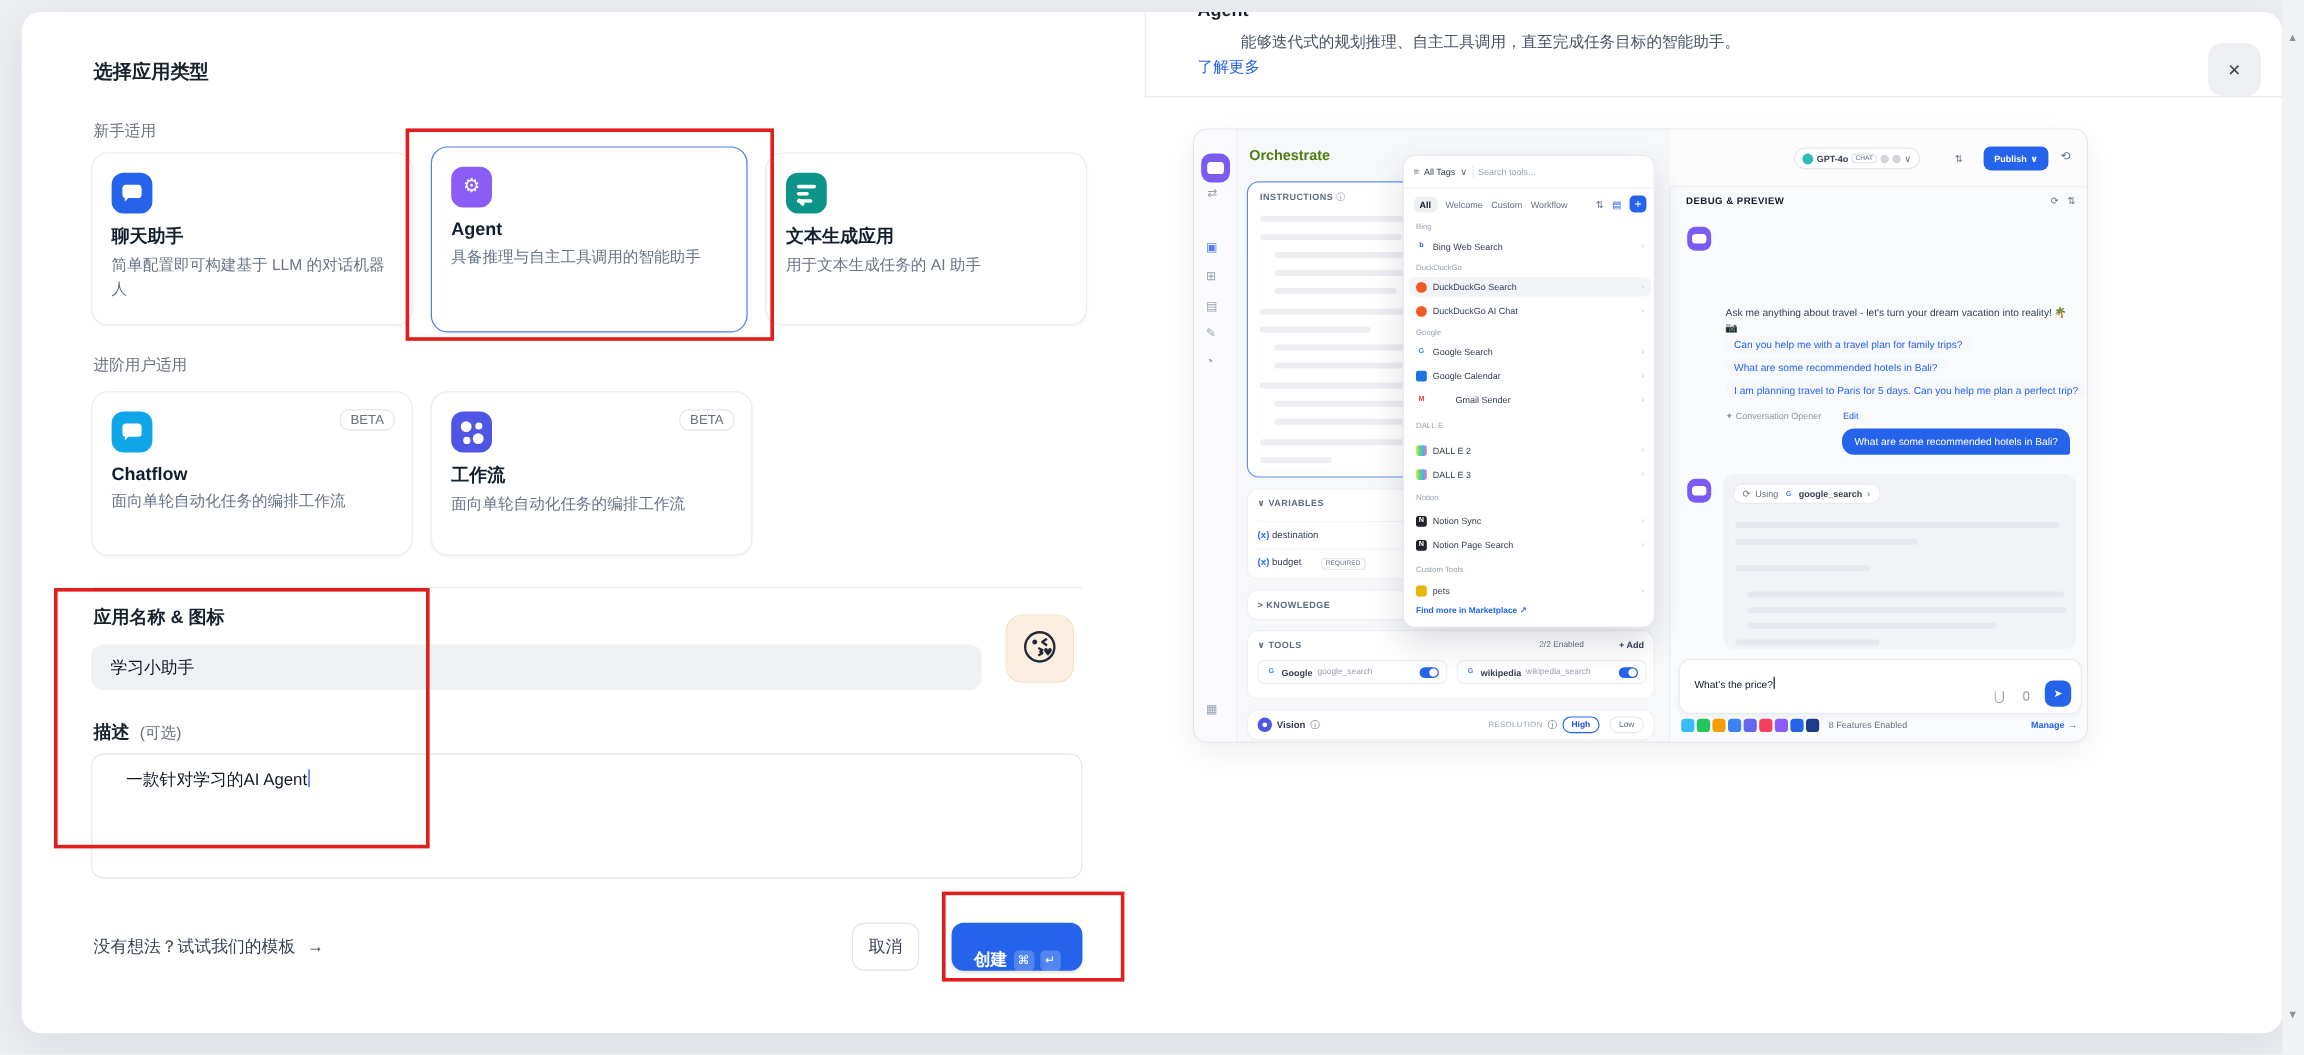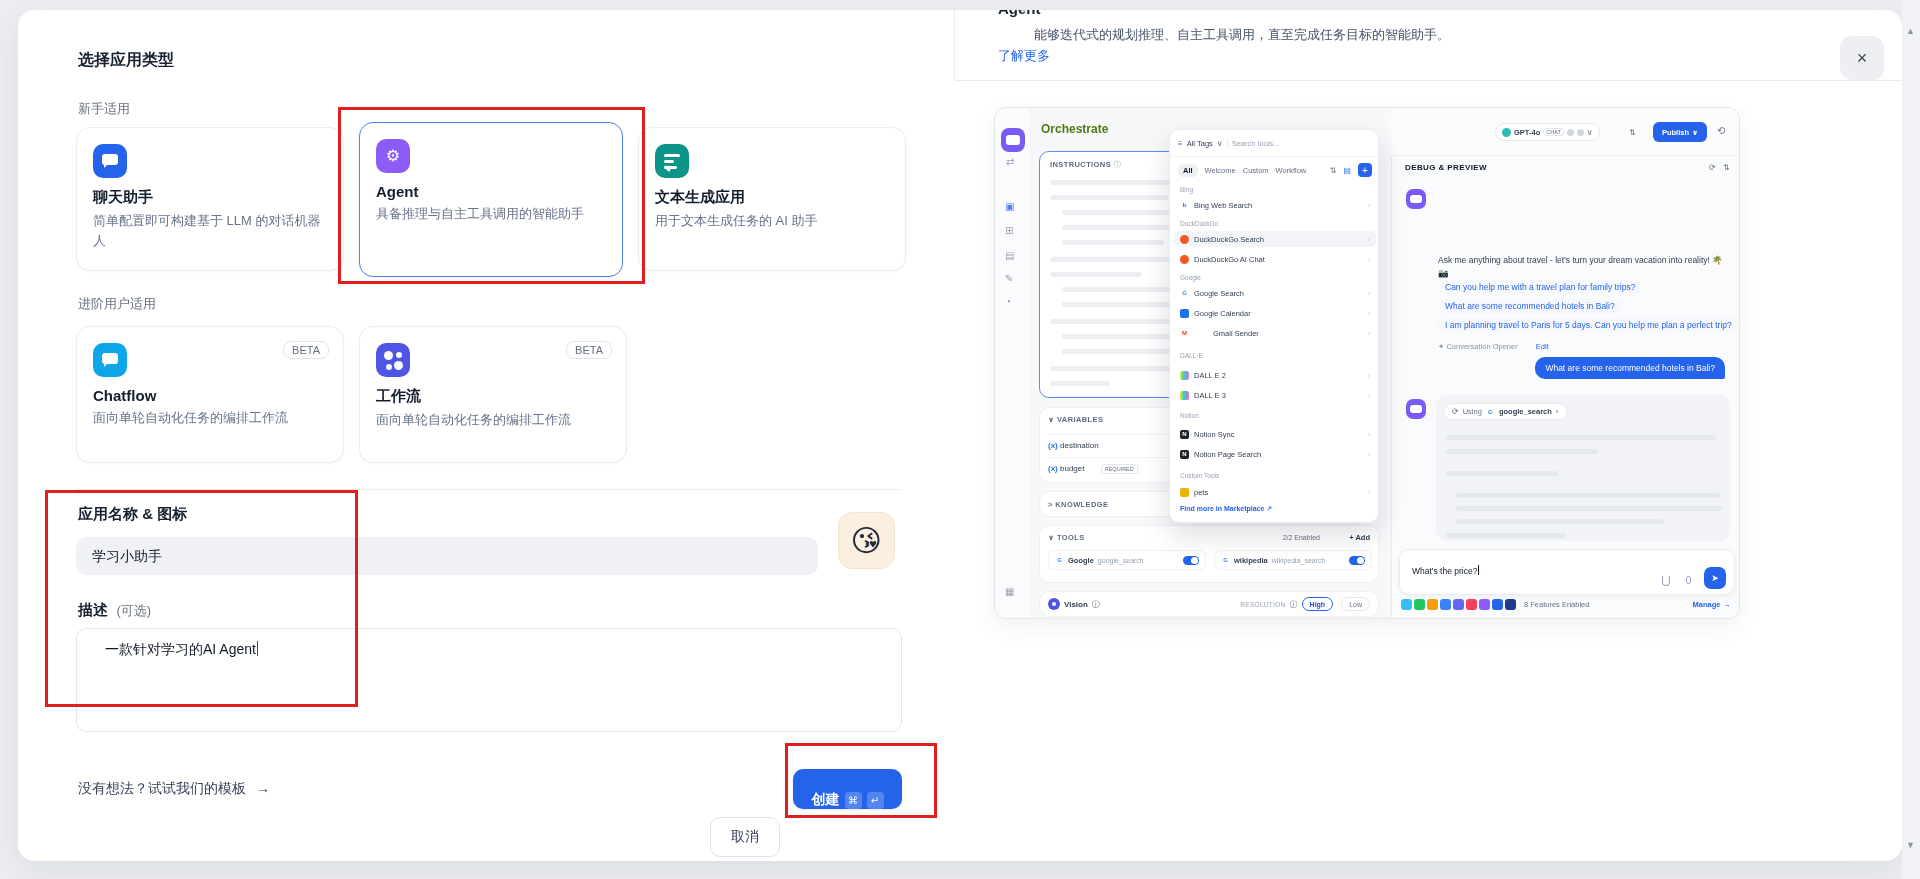--- a/index.html
+++ b/index.html
@@ -187,21 +187,21 @@
     <span class="sec" style="margin-left:4px;">(可选)</span>
   </div>
   <div class="abs txtarea" style="left:58px;top:618px;width:826px;height:104px;">
     <span>一款针对学习的AI Agent</span><span class="caret"></span>
   </div>
 
   <div class="abs" style="left:60px;top:770px;font-size:14px;color:#354052;">
     <span>没有想法？试试我们的模板</span>
     <span style="margin-left:6px;">→</span>
   </div>
-  <div class="abs btn ghost" style="left:692px;top:759px;width:70px;height:40px;margin-top:48px;">
+  <div class="abs btn ghost" style="left:692px;top:759px;width:56px;height:40px;">
     <span>取消</span>
   </div>
   <div class="abs btn primary" style="left:775px;top:759px;width:109px;height:40px;">
     <span>创建</span>
     <span class="kbd">⌘</span>
     <span class="kbd">↵</span>
   </div>
 
   <div class="abs vdiv" style="left:936px;top:0;height:71px;"></div>
   <div class="abs clipwrap" style="left:980px;top:0;width:200px;">

